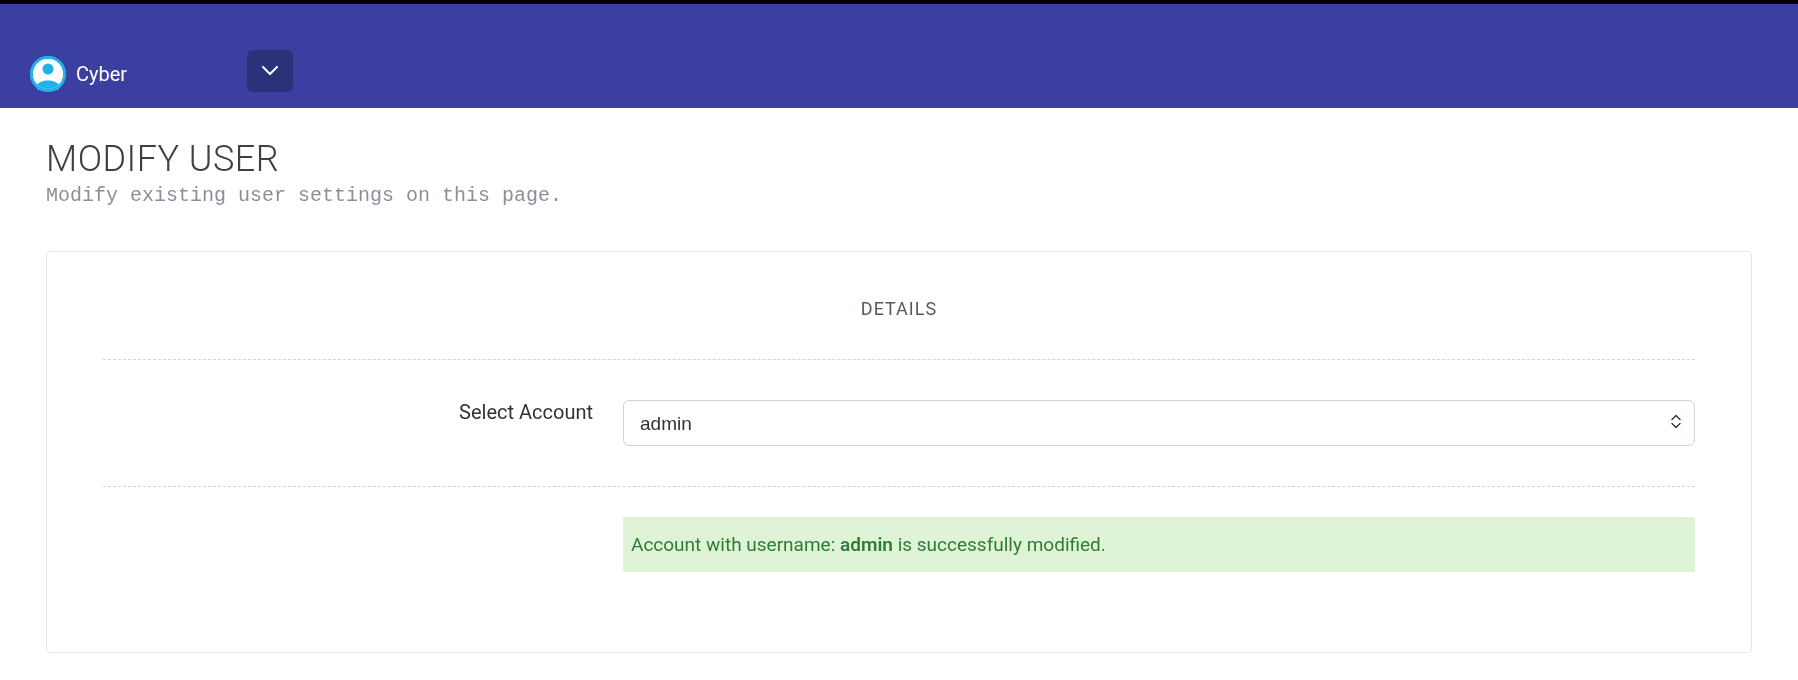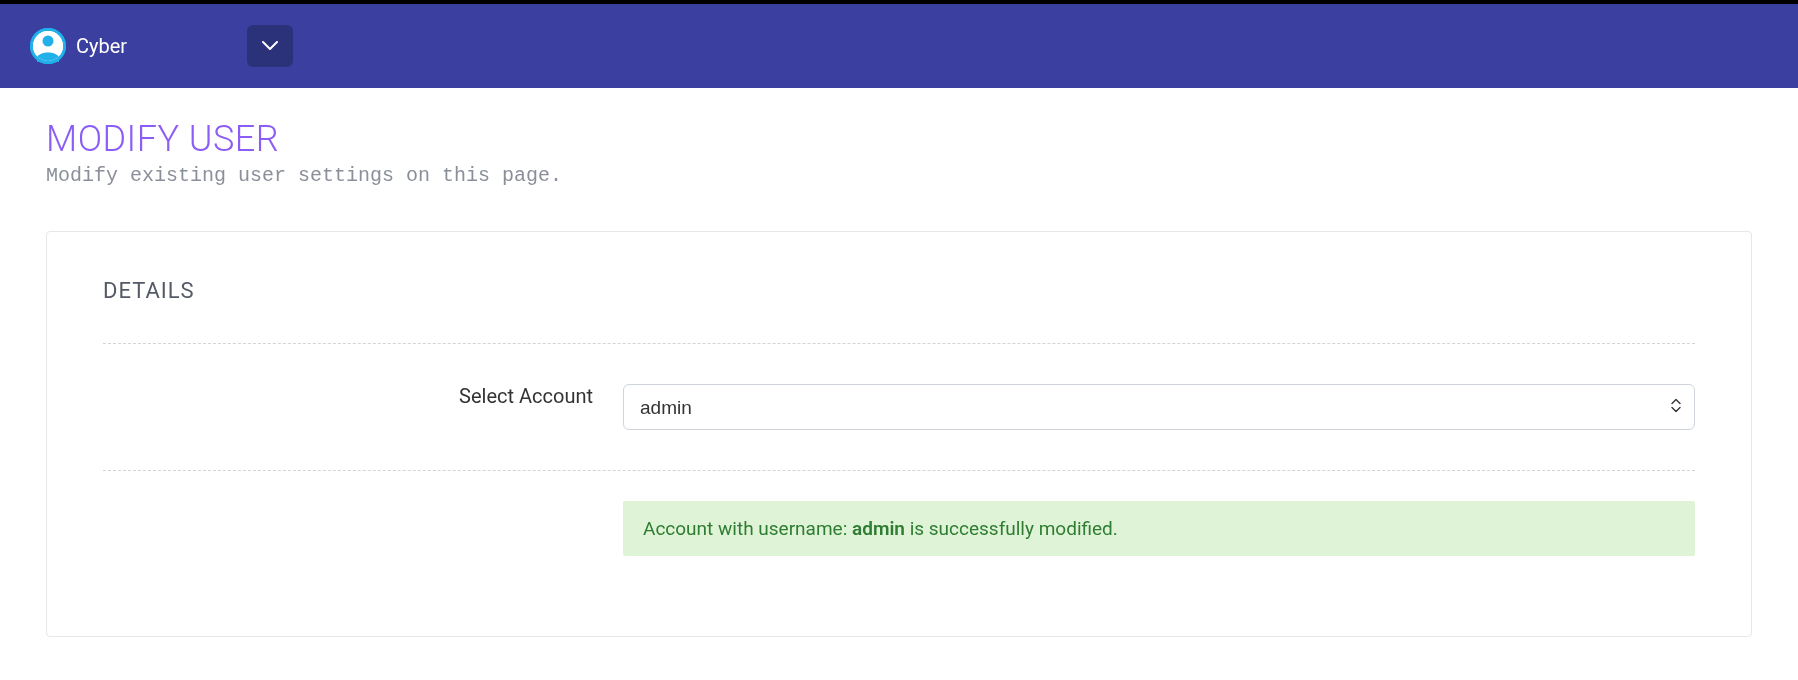--- a/index.html
+++ b/index.html
@@ -10,23 +10,23 @@
       width:1798px;
     }
     
     .top-bar {
       height:4px;
       background:#000;
     }
     
     .header {
       background:#3b3f9f;
-      height:84px;
-      display:flex;
-      align-items:center;
+      height:104px;
+      display:flex;
+      align-items:flex-end;
       padding:16px 30px;
     }
     .avatar-wrap {
       display:flex;
       align-items:center;
       gap:10px;
     }
     .avatar {
       width:36px;
       height:36px;
@@ -57,43 +57,44 @@
     .dropdown-btn svg { display:block; }
 
     
     .page {
       padding:30px 46px 0 46px;
     }
     .page-title {
       font-size:36px;
       font-weight:300;
       letter-spacing:0.5px;
-      color:#8b5cf6;
+      color:#404040;
       margin-bottom:4px;
     }
     .page-subtitle {
       font-size:20px;
       font-weight:300;
       color:#8a8f99;
       font-family:Liberation Mono, monospace;
     }
 
     .panel {
       margin-top:44px;
       border:1px solid #e5e7eb;
       border-radius:4px;
       padding:46px 56px 80px 56px;
       min-height:360px;
     }
     .panel-title {
-      font-size:22px;
+      font-size:18px;
       font-weight:400;
       letter-spacing:1px;
       color:#555b66;
       margin-bottom:40px;
+      text-align:center;
     }
     .dashed-sep {
       border:none;
       border-top:1px dashed #d0d4db;
       margin:0;
     }
 
     .form-row {
       display:flex;
       align-items:flex-start;
@@ -137,21 +138,21 @@
       padding-top:30px;
     }
     .alert-spacer {
       width:520px;
     }
     .alert {
       flex:1;
       background:#dff3d6;
       color:#2e7d32;
       font-size:19px;
-      padding:16px 20px;
+      padding:16px 8px;
       border-radius:2px;
     }
     .alert b { font-weight:600; }
   </style>
 </head>
 <body>
 
 <div class="top-bar"></div>
 
 <header class="header">

